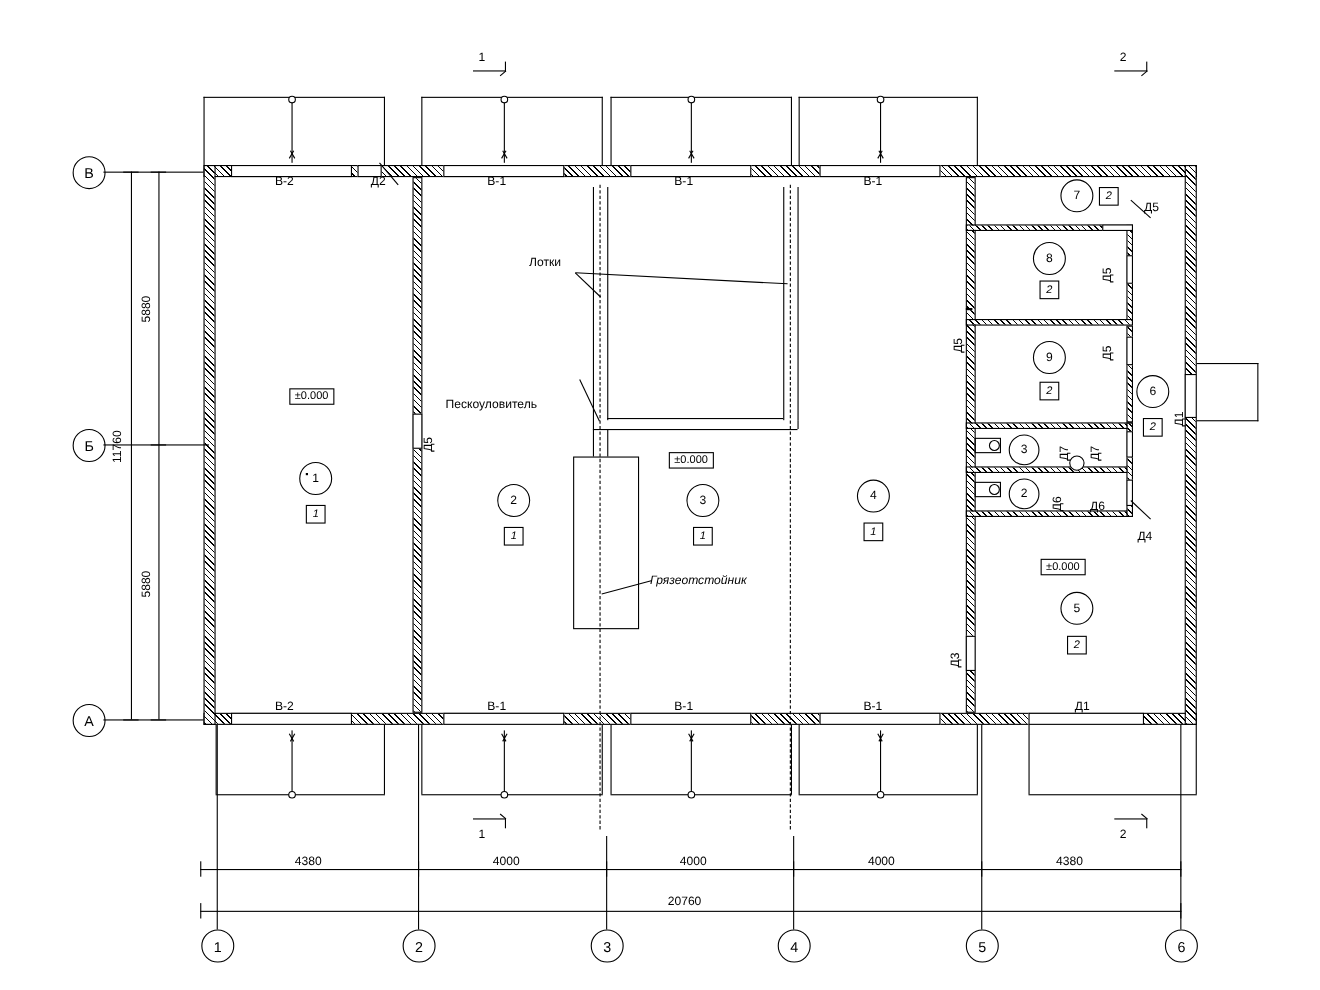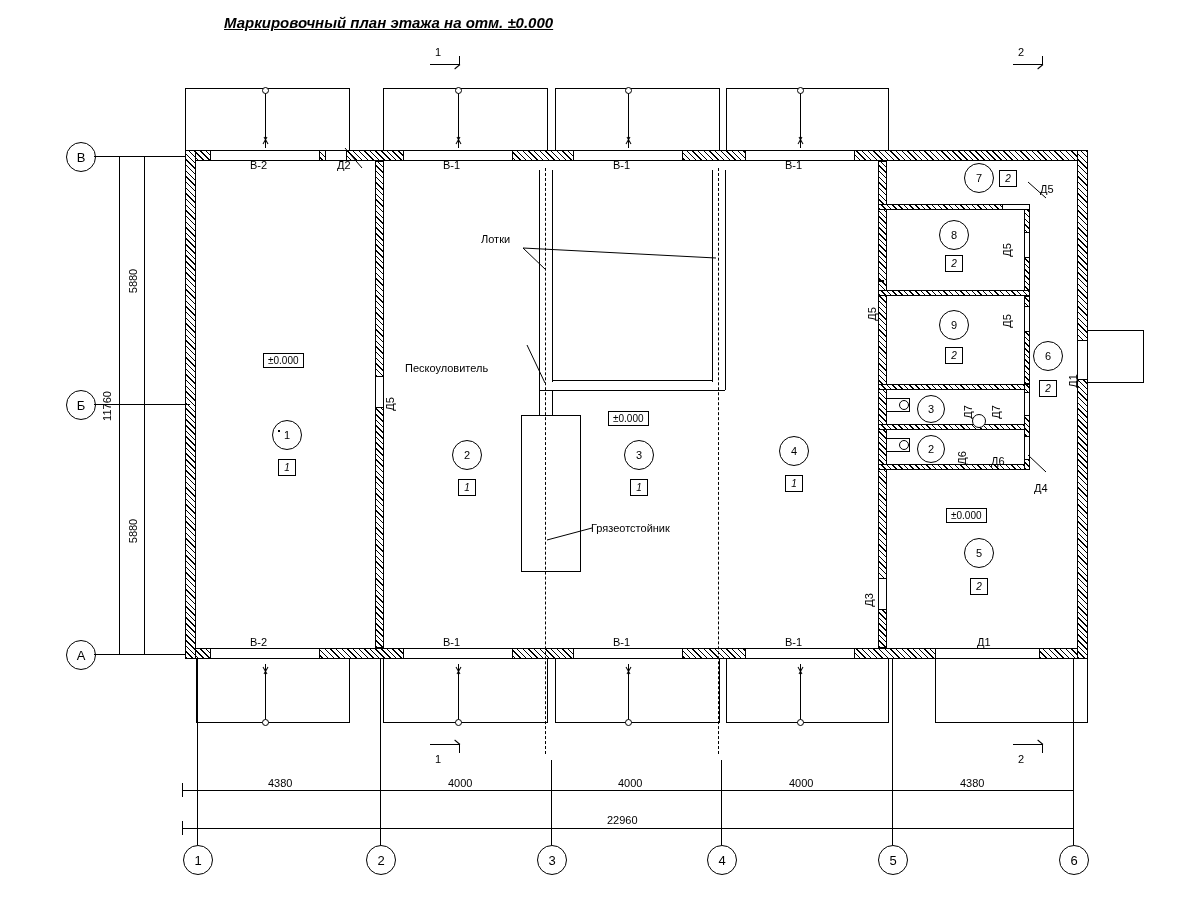--- a/index.html
+++ b/index.html
@@ -18,21 +18,20 @@
   .wall{position:absolute;background:repeating-linear-gradient(45deg,#000 0 1px,#fff 1px 4px);border:1px solid #000;box-sizing:border-box;}
   .wallp{position:absolute;background:#fff;border:1px solid #000;box-sizing:border-box;}
   .rot{transform-origin:center center;}
   .lvl{position:absolute;border:1px solid #000;font-size:10px;padding:1px 4px;background:#fff;}
 </style>
 </head>
 <body>
 
 <div id="sheet">
 
-  <div class="title" style="left:224px;top:14px;">Маркировочный план этажа на отм. ±0.000</div>
 
   <div class="txt" style="left:435px;top:46px;">1</div>
   <div class="ln hl" style="left:430px;top:64px;width:30px;"></div>
   <div class="ln vl" style="left:459px;top:56px;height:9px;"></div>
   <div class="ln" style="left:453px;top:64px;width:7px;height:1px;transform:rotate(-40deg);transform-origin:right center;"></div>
 
   <div class="txt" style="left:1018px;top:46px;">2</div>
   <div class="ln hl" style="left:1013px;top:64px;width:30px;"></div>
   <div class="ln vl" style="left:1042px;top:56px;height:9px;"></div>
   <div class="ln" style="left:1036px;top:64px;width:7px;height:1px;transform:rotate(-40deg);transform-origin:right center;"></div>
@@ -192,21 +191,21 @@
   <svg style="position:absolute;left:0;top:0;width:1200px;height:900px;pointer-events:none;">
     <line x1="523" y1="248" x2="546" y2="270" stroke="#000" stroke-width="1"></line>
     <line x1="523" y1="248" x2="716" y2="258" stroke="#000" stroke-width="1"></line>
     <line x1="527" y1="345" x2="545" y2="383" stroke="#000" stroke-width="1"></line>
     <line x1="547" y1="540" x2="592" y2="528" stroke="#000" stroke-width="1"></line>
     <line x1="345" y1="148" x2="362" y2="168" stroke="#000" stroke-width="1"></line>
     <line x1="1028" y1="182" x2="1046" y2="198" stroke="#000" stroke-width="1"></line>
     <line x1="1028" y1="455" x2="1046" y2="472" stroke="#000" stroke-width="1"></line>
   </svg>
   <div class="txt" style="left:405px;top:330px;margin-top:32px;">Пескоуловитель</div>
-  <div class="txt" style="left:591px;top:522px;">Грязеотстойник</div>
+  <div class="txt" style="left:591px;top:522px;font-style:italic;">Грязеотстойник</div>
 
   <div class="txt" style="left:250px;top:159px;">В-2</div>
   <div class="txt" style="left:443px;top:159px;">В-1</div>
   <div class="txt" style="left:613px;top:159px;">В-1</div>
   <div class="txt" style="left:785px;top:159px;">В-1</div>
 
   <div class="txt" style="left:250px;top:636px;">В-2</div>
   <div class="txt" style="left:443px;top:636px;">В-1</div>
   <div class="txt" style="left:613px;top:636px;">В-1</div>
   <div class="txt" style="left:785px;top:636px;">В-1</div>
@@ -296,21 +295,21 @@
 
   <div class="txt" style="left:268px;top:777px;">4380</div>
   <div class="txt" style="left:448px;top:777px;">4000</div>
   <div class="txt" style="left:618px;top:777px;">4000</div>
   <div class="txt" style="left:789px;top:777px;">4000</div>
   <div class="txt" style="left:960px;top:777px;">4380</div>
 
   <div class="ln hl" style="left:182px;top:828px;width:892px;"></div>
   <div class="ln vl" style="left:182px;top:821px;height:14px;"></div>
   <div class="ln vl" style="left:1073px;top:821px;height:14px;"></div>
-  <div class="txt" style="left:607px;top:814px;">22960</div>
+  <div class="txt" style="left:607px;top:814px;">20760</div>
 
   <div class="ln vl" style="left:144px;top:156px;height:498px;"></div>
   <div class="ln hl" style="left:137px;top:156px;width:14px;"></div>
   <div class="ln hl" style="left:137px;top:404px;width:14px;"></div>
   <div class="ln hl" style="left:137px;top:654px;width:14px;"></div>
   <div class="txt rot" style="left:121px;top:275px;transform:rotate(-90deg);">5880</div>
   <div class="txt rot" style="left:121px;top:525px;transform:rotate(-90deg);">5880</div>
 
   <div class="ln vl" style="left:119px;top:156px;height:498px;"></div>
   <div class="ln hl" style="left:112px;top:156px;width:14px;"></div>

